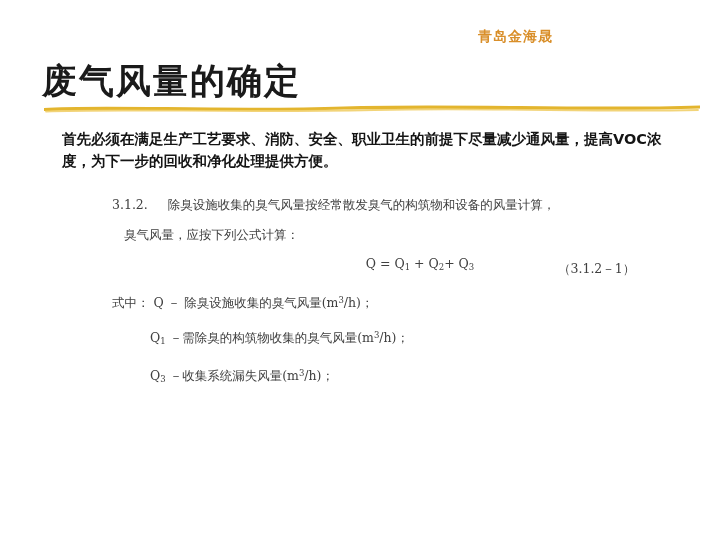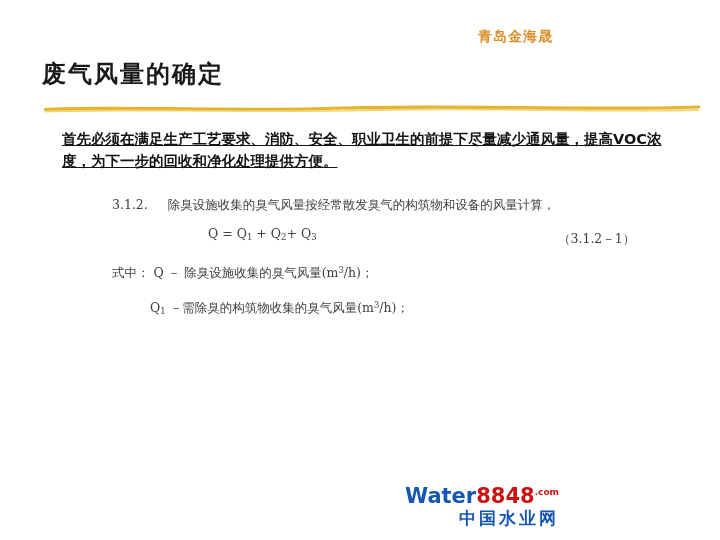--- a/index.html
+++ b/index.html
@@ -29,21 +29,21 @@
     font-size: 14px;
     font-weight: bold;
     color: #d98f2a;
     letter-spacing: 1px;
   }
   .title {
     position: absolute;
     left: 42px;
     top: 58px;
     font-family: "DejaVu Sans", "Liberation Sans", sans-serif;
-    font-size: 24px;
+    font-size: 35px;
     font-weight: bold;
     color: #1a1a1a;
     letter-spacing: 2px;
   }
   .title-underline {
     position: absolute;
     left: 44px;
     top: 104px;
     width: 656px;
     height: 9px;
@@ -51,21 +51,20 @@
   .lead-text {
     position: absolute;
     left: 62px;
     top: 128px;
     width: 600px;
     font-family: "DejaVu Sans", "Liberation Sans", sans-serif;
     font-size: 14.5px;
     line-height: 22px;
     color: #141414;
     font-weight: bold;
-    text-decoration: underline;
   }
   .body-block {
     position: absolute;
     left: 112px;
     top: 196px;
     width: 520px;
     font-family: "DejaVu Serif", "Liberation Serif", serif;
     font-size: 12.5px;
     color: #404040;
   }
@@ -74,20 +73,21 @@
     line-height: 17px;
   }
   .para.indent {
     margin-left: 12px;
   }
   .formula-row {
     position: relative;
     margin-left: 96px;
     margin-bottom: 17px;
     line-height: 16px;
+    text-align: center;
   }
   .formula-row .num {
     position: absolute;
     left: 350px;
     top: 5px;
     white-space: nowrap;
   }
   .where-row {
     margin-left: 38px;
     margin-bottom: 16px;
@@ -154,39 +154,39 @@
   <div class="lead-text">首先必须在满足生产工艺要求、消防、安全、职业卫生的前提下尽量减少通风量，提高VOC浓度，为下一步的回收和净化处理提供方便。</div>
 
   <div class="body-block">
 
     <div class="para">
       <span>3.1.2.</span>
       &nbsp;&nbsp;&nbsp;
       <span>除臭设施收集的臭气风量按经常散发臭气的构筑物和设备的风量计算，</span>
     </div>
 
+    <div class="para indent">臭气风量，应按下列公式计算：</div>
 
     <div class="formula-row">
       <span>Q = Q<sub>1</sub> + Q<sub>2</sub>+ Q<sub>3</sub></span>
       <span class="num">（3.1.2－1）</span>
     </div>
 
 
     <div class="where-row first">
       <span>式中：</span>
       Q － 除臭设施收集的臭气风量(m<sup>3</sup>/h)；
     </div>
 
     <div class="where-row">
       Q<sub>1</sub> －需除臭的构筑物收集的臭气风量(m<sup>3</sup>/h)；
     </div>
 
 
+    <div class="where-row">
+      Q<sub>3</sub> －收集系统漏失风量(m<sup>3</sup>/h)；
+    </div>
 
 
   </div>
 
-  <div class="watermark">
-    <div class="wm-line1"><span>Water</span><span class="red">8848</span><span class="tiny">.com</span></div>
-    <div class="wm-line2">中国水业网</div>
-  </div>
 
 </div>
 
 </body></html>

